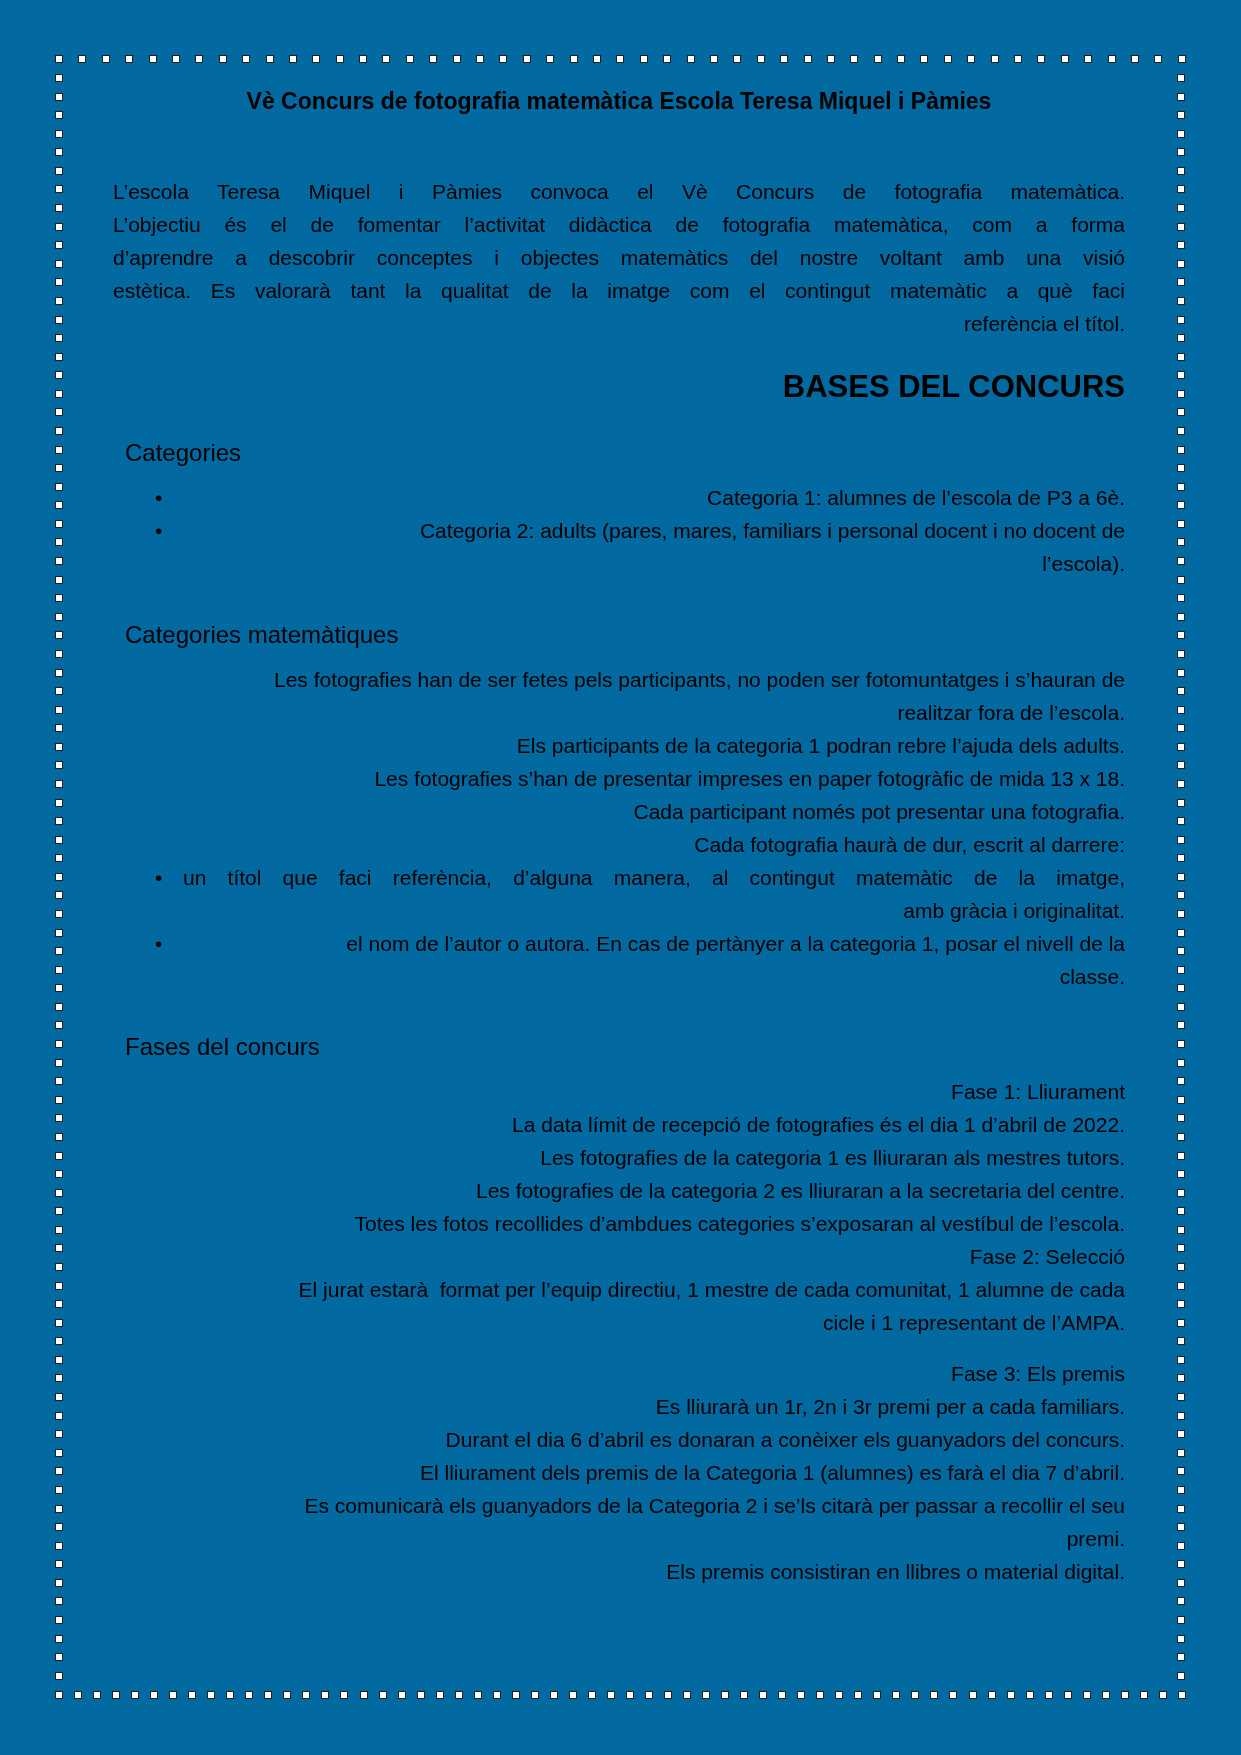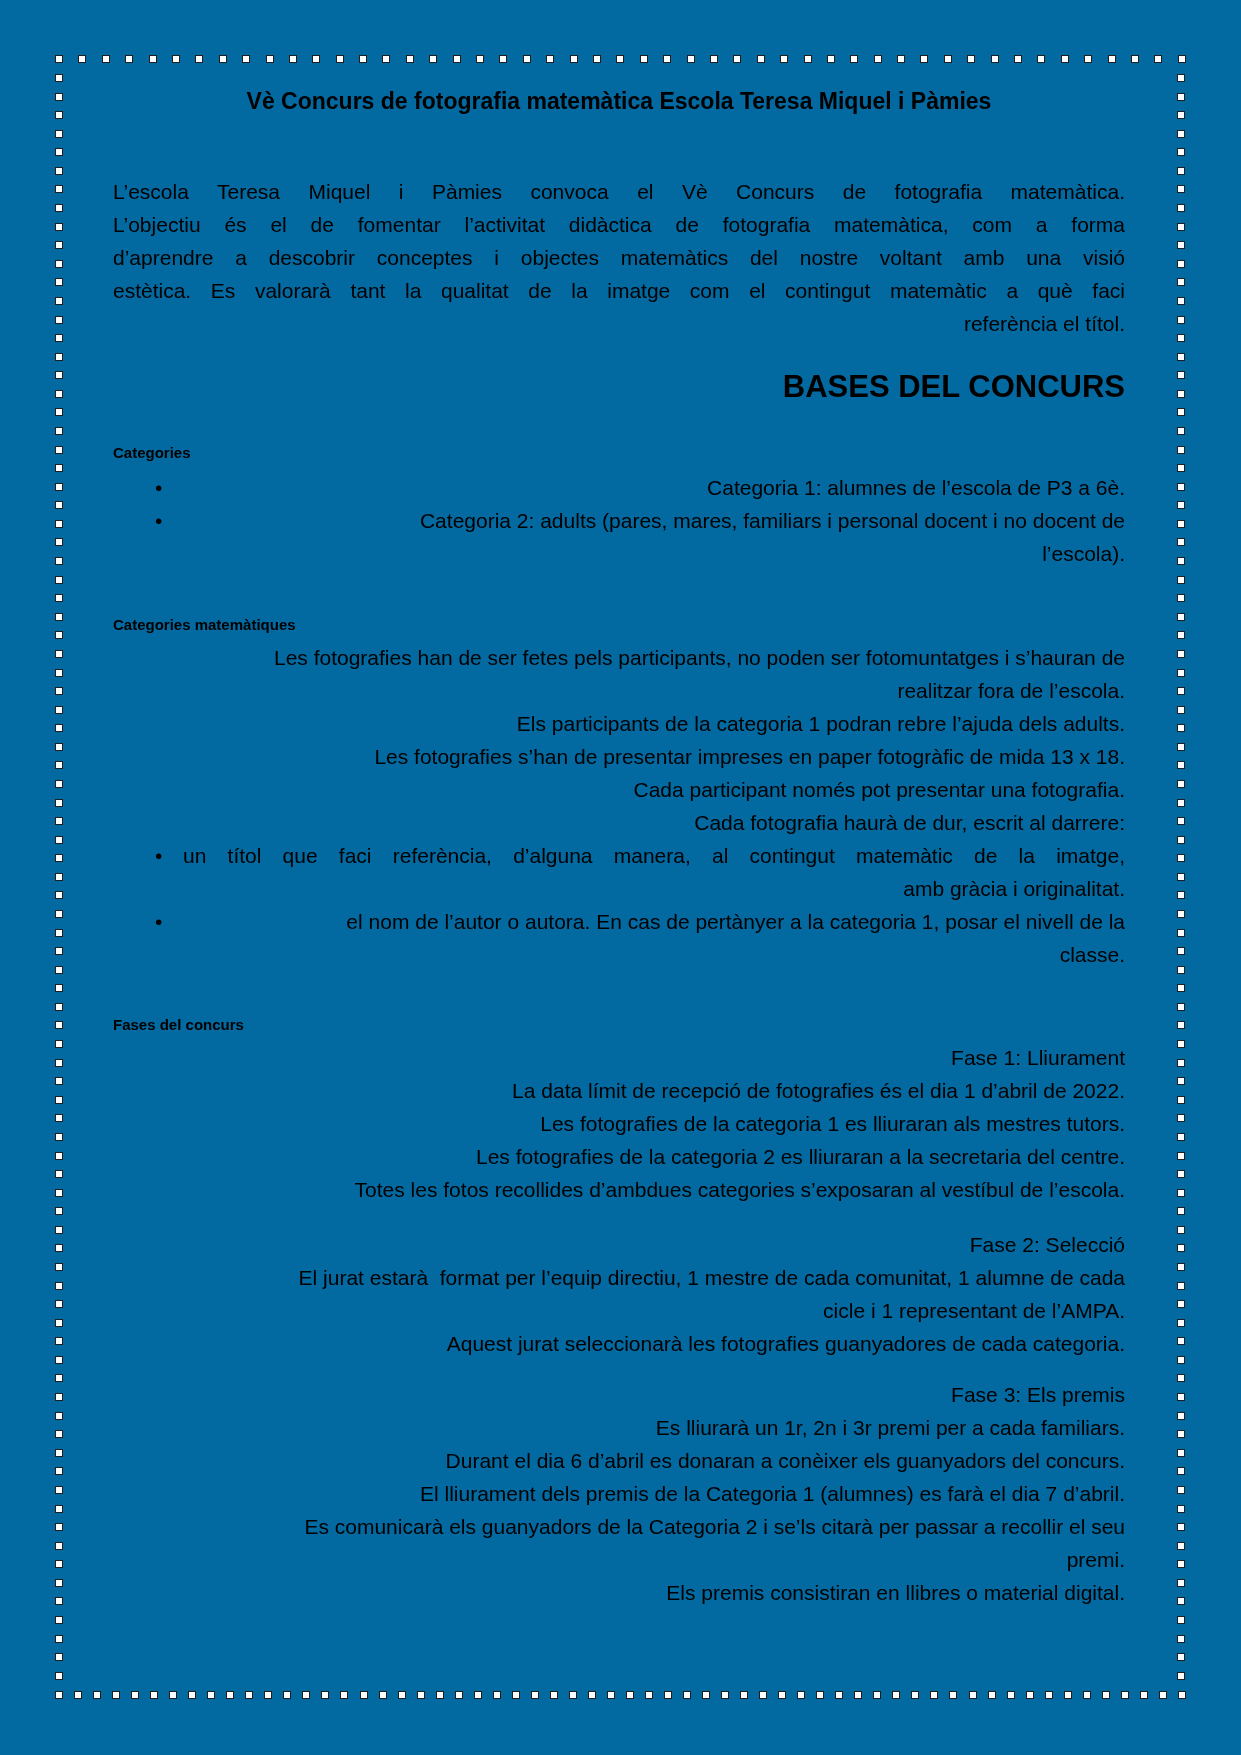--- a/index.html
+++ b/index.html
@@ -62,37 +62,37 @@
   }
   .intro { margin-top: 57px; }
   .bases-heading {
     margin: 30px 0 0 0;
     font-size: 31px;
     font-weight: bold;
     text-align: right;
     line-height: 33px;
   }
   .sec-heading {
-    font-weight: bold;
+    font-weight: normal;
     line-height: 33px;
-    margin: 0;
-    font-size: 15px;
+    margin: 12px;
+    font-size: 24px;
   }
   .cat-heading { margin-top: 33px; }
   .foto-heading { margin-top: 38px; }
   .fases-heading { margin-top: 37px; }
   .list { margin-top: 2px; }
   .li { position: relative; padding-left: 70px; }
   .li .bullet {
     position: absolute;
     left: 42px;
     top: 0;
     line-height: 33px;
   }
-  .block2 { margin-top: 22px; }
+  .block2 { }
   .block3 { margin-top: 18px; }
 </style>
 </head>
 <body>
 
 <div class="page">
 
   <div class="frame">
     <div class="strip h top">
         <div class="sq"></div>
@@ -439,21 +439,20 @@
       <div class="line">Fase 1: Lliurament</div>
       <div class="line">La data límit de recepció de fotografies és el dia 1 d’abril de 2022.</div>
       <div class="line">Les fotografies de la categoria 1 es lliuraran als mestres tutors.</div>
       <div class="line">Les fotografies de la categoria 2 es lliuraran a la secretaria del centre.</div>
       <div class="line">Totes les fotos recollides d’ambdues categories s’exposaran al vestíbul de l’escola.</div>
     </div>
     <div class="block2">
       <div class="line">Fase 2: Selecció</div>
       <div class="line">El jurat estarà  format per l’equip directiu, 1 mestre de cada comunitat, 1 alumne de cada</div>
       <div class="line">cicle i 1 representant de l’AMPA.</div>
-      <div class="line">Aquest jurat seleccionarà les fotografies guanyadores de cada categoria.</div>
     </div>
     <div class="block3">
       <div class="line">Fase 3: Els premis</div>
       <div class="line">Es lliurarà un 1r, 2n i 3r premi per a cada familiars.</div>
       <div class="line">Durant el dia 6 d’abril es donaran a conèixer els guanyadors del concurs.</div>
       <div class="line">El lliurament dels premis de la Categoria 1 (alumnes) es farà el dia 7 d’abril.</div>
       <div class="line">Es comunicarà els guanyadors de la Categoria 2 i se’ls citarà per passar a recollir el seu</div>
       <div class="line">premi.</div>
       <div class="line">Els premis consistiran en llibres o material digital.</div>
     </div>

